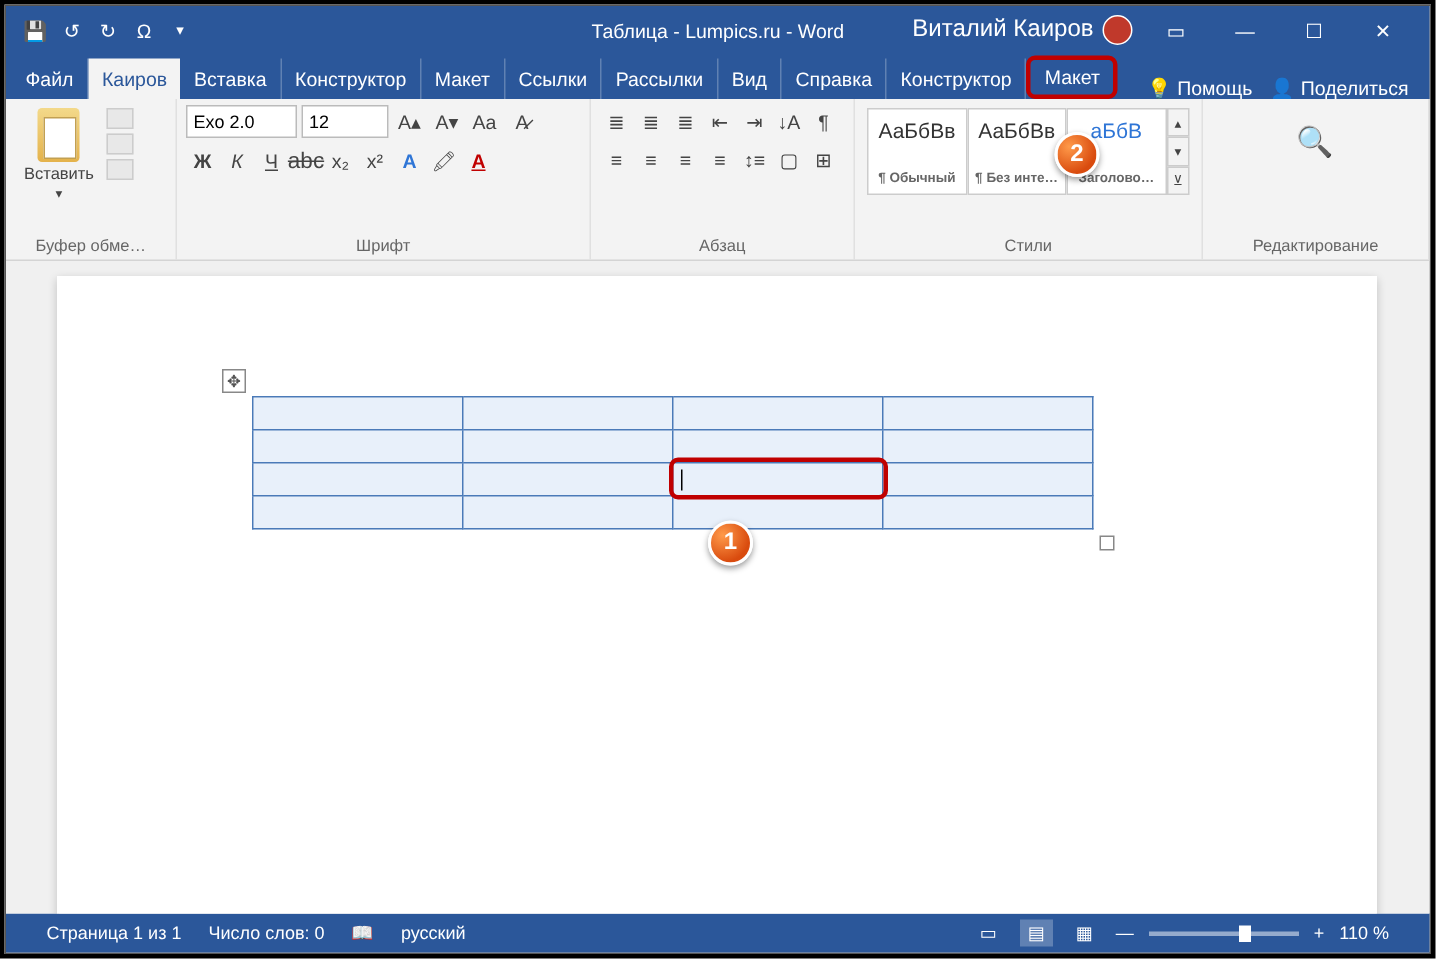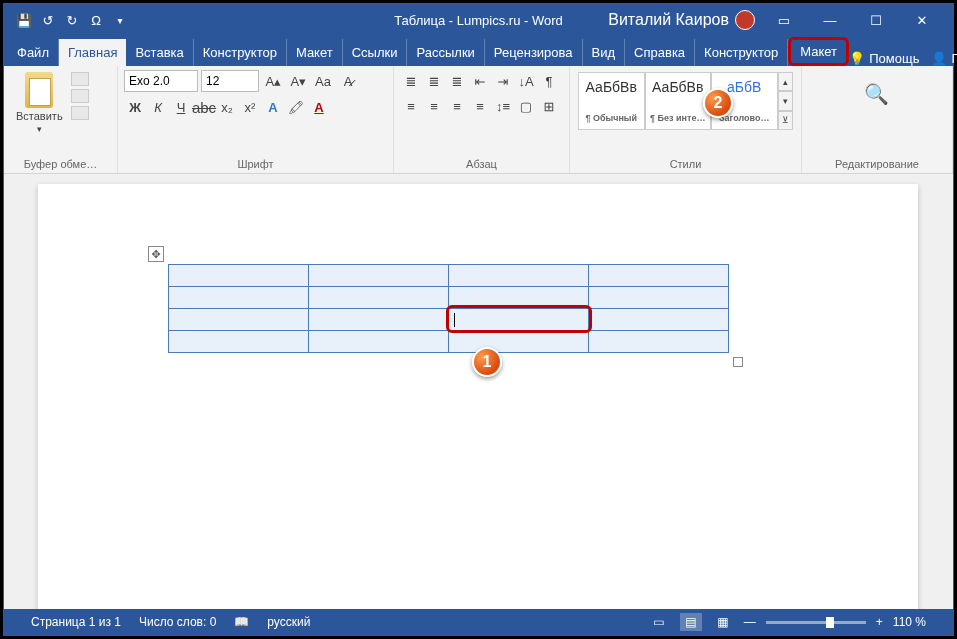--- a/index.html
+++ b/index.html
@@ -101,27 +101,26 @@
         <div class="win-btn">▭</div>
         <div class="win-btn">—</div>
         <div class="win-btn">☐</div>
         <div class="win-btn">✕</div>
       </div>
     </div>
   </div>
 
   <div class="tabs">
     <div class="tab">Файл</div>
-    <div class="tab active">Главная</div>
+    <div class="tab active">Каиров</div>
     <div class="tab">Вставка</div>
     <div class="tab">Конструктор</div>
     <div class="tab">Макет</div>
     <div class="tab">Ссылки</div>
     <div class="tab">Рассылки</div>
-    <div class="tab">Рецензирова</div>
     <div class="tab">Вид</div>
     <div class="tab">Справка</div>
     <div class="tab">Конструктор</div>
     <div class="tab highlight">Макет</div>
     <div class="help-share">
       <span>💡 <span>Помощь</span></span>
       <span>👤 <span>Поделиться</span></span>
     </div>
   </div>
 

